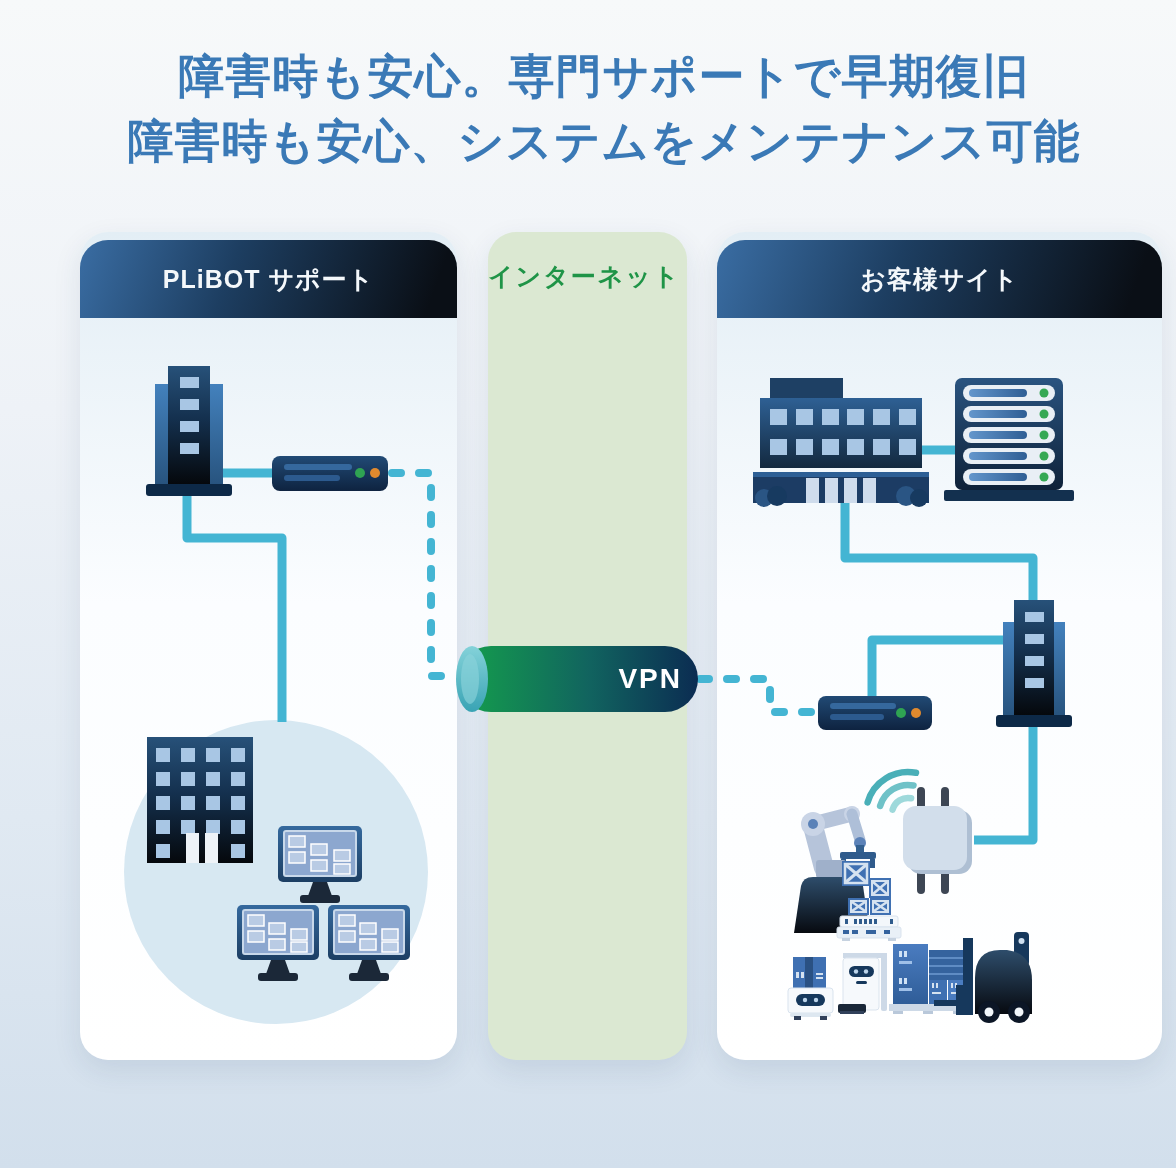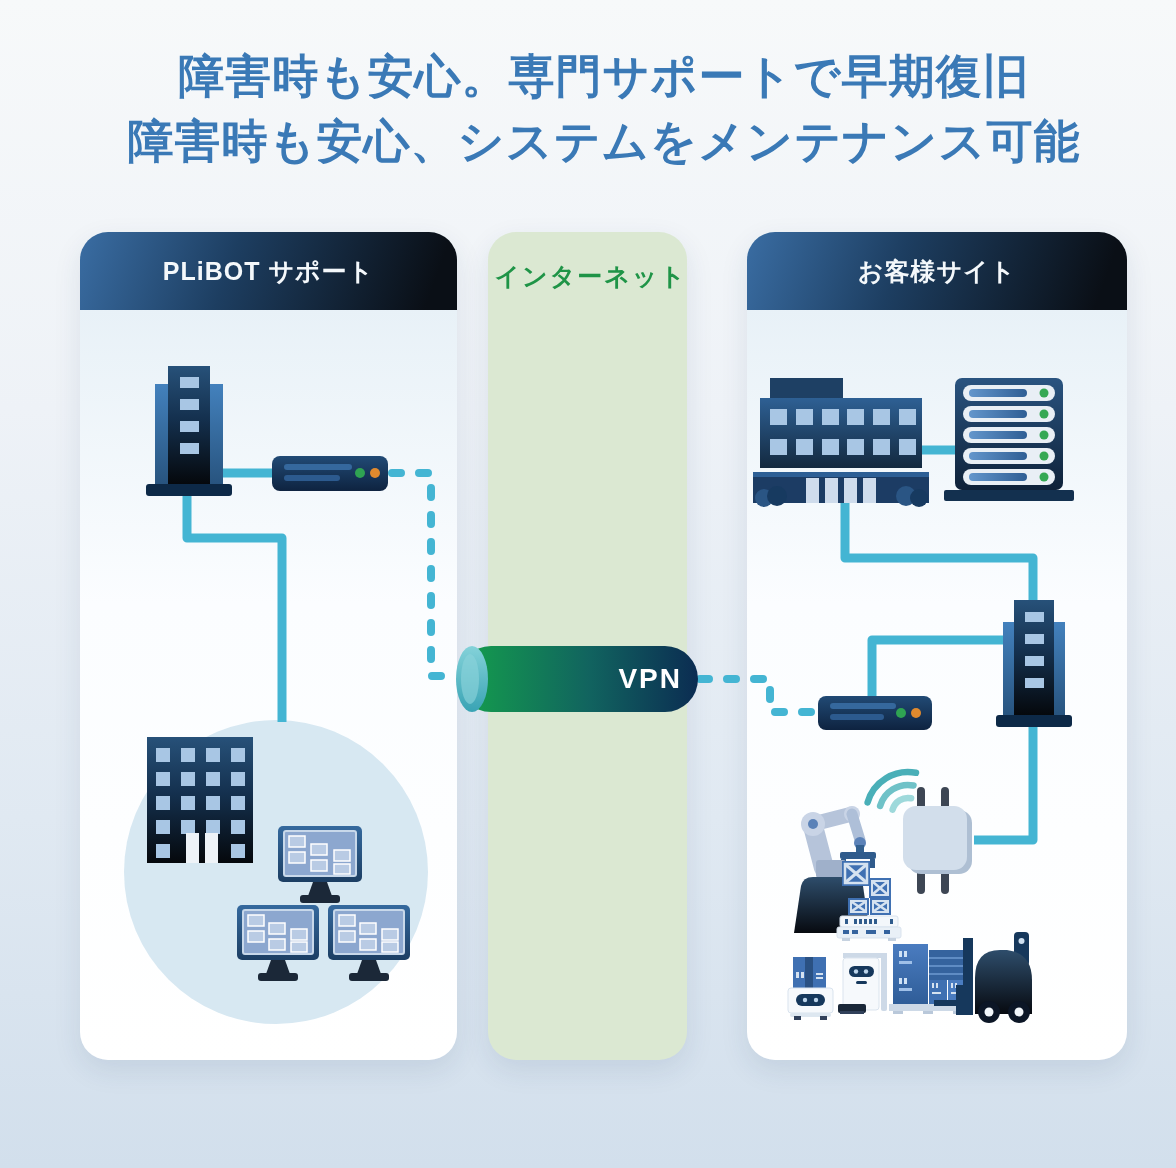--- a/index.html
+++ b/index.html
@@ -4,26 +4,26 @@
 <style>
   html,body{margin:0;padding:0;}
   body{font-family:"Liberation Sans",sans-serif;}
   #app{position:relative;width:1176px;height:1168px;overflow:hidden;
        background:linear-gradient(180deg,#f7f9fa 0%,#eef2f7 35%,#e0e9f2 70%,#d2dfec 100%);}
   .title{position:absolute;top:44px;left:0;width:1176px;text-align:center;z-index:5;
          color:#3a79b6;font-size:46px;font-weight:800;line-height:65px;letter-spacing:1px;padding-left:16px;}
   .panel{position:absolute;top:232px;height:828px;border-radius:28px;z-index:1;
          box-shadow:0 10px 28px rgba(30,60,100,0.10);}
   .panel-left{left:80px;width:377px;background:linear-gradient(180deg,#e3eef5 0%,#fbfdff 45%,#ffffff 100%);}
-  .panel-right{left:747px;width:380px;background:linear-gradient(180deg,#e3eef5 0%,#fbfdff 45%,#ffffff 100%);}
+  .panel-right{left:717px;width:445px;background:linear-gradient(180deg,#e3eef5 0%,#fbfdff 45%,#ffffff 100%);}
   .panel-mid{left:488px;width:199px;background:#dbe8d2;}
   .panel-header{height:78px;border-radius:28px 28px 0 0;display:flex;align-items:center;justify-content:center;
          background:linear-gradient(110deg,#3a6da3 0%,#1d3e61 40%,#0a0f16 92%);
-         color:#f4f8fb;font-size:25px;font-weight:bold;letter-spacing:1px;}
-  .mid-header{padding-top:28px;text-align:right;color:#1f9447;font-size:25px;font-weight:bold;letter-spacing:2px;}
+         color:#f4f8fb;font-size:25px;font-weight:bold;letter-spacing:1px;margin-top:8px;}
+  .mid-header{padding-top:28px;text-align:left;color:#1f9447;font-size:25px;font-weight:bold;letter-spacing:2px;}
   svg.scene{position:absolute;left:0;top:0;width:1176px;height:1168px;z-index:2;}
   .vpn-label{position:absolute;left:468px;top:663px;width:214px;text-align:right;z-index:3;
          color:#ffffff;font-size:28px;font-weight:bold;letter-spacing:2px;}
   .footer-note{position:absolute;top:1080px;right:86px;z-index:5;
          color:#31383e;font-size:25px;letter-spacing:1px;}
 </style>
 </head>
 <body>
 
 <div id="app">

